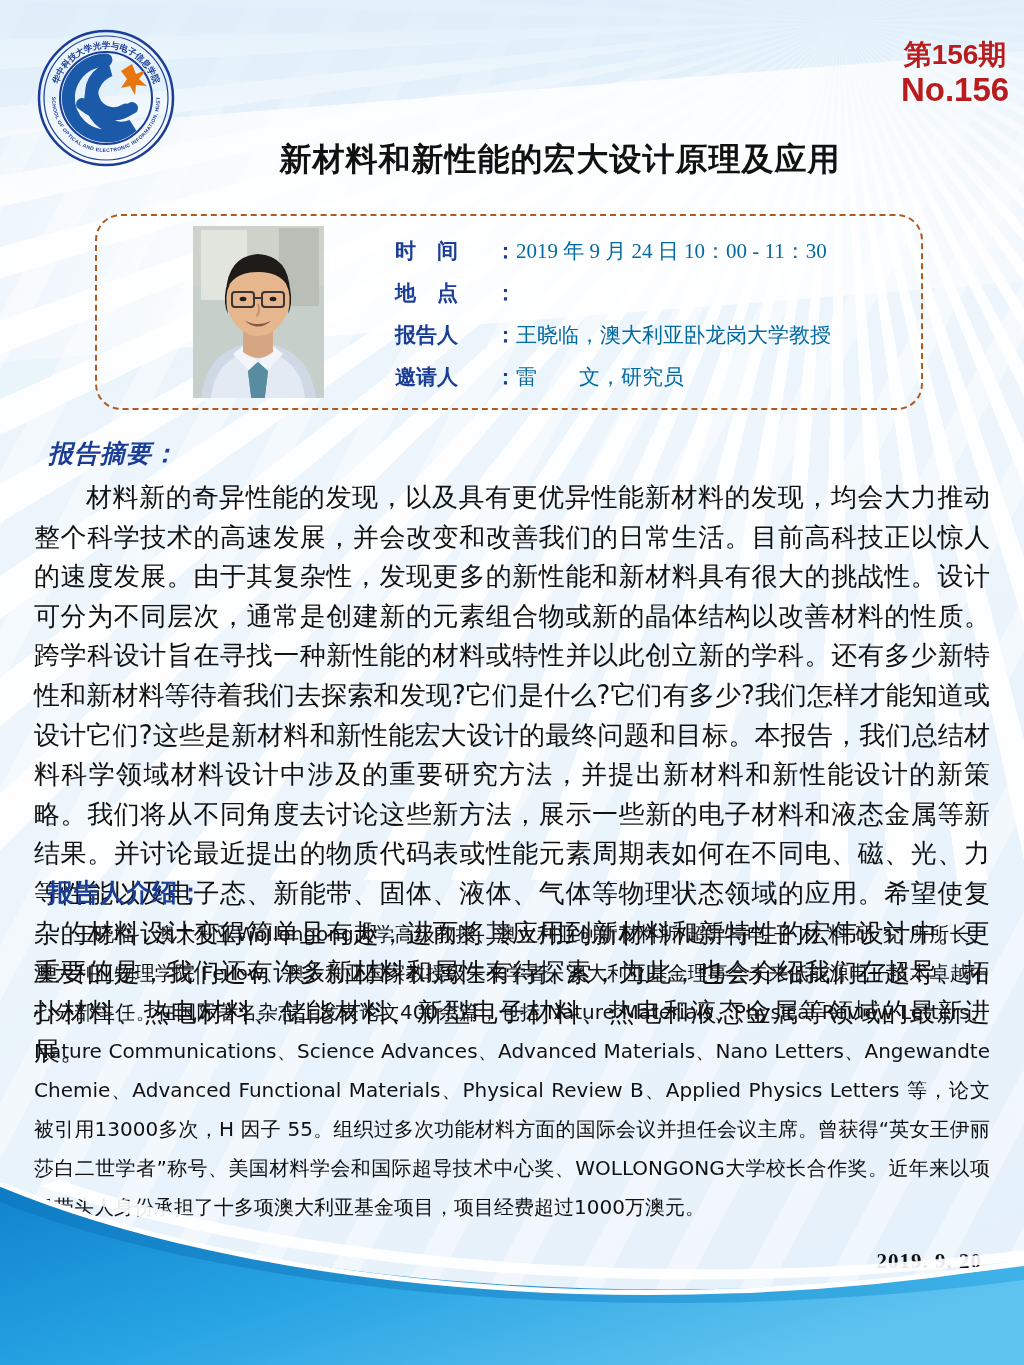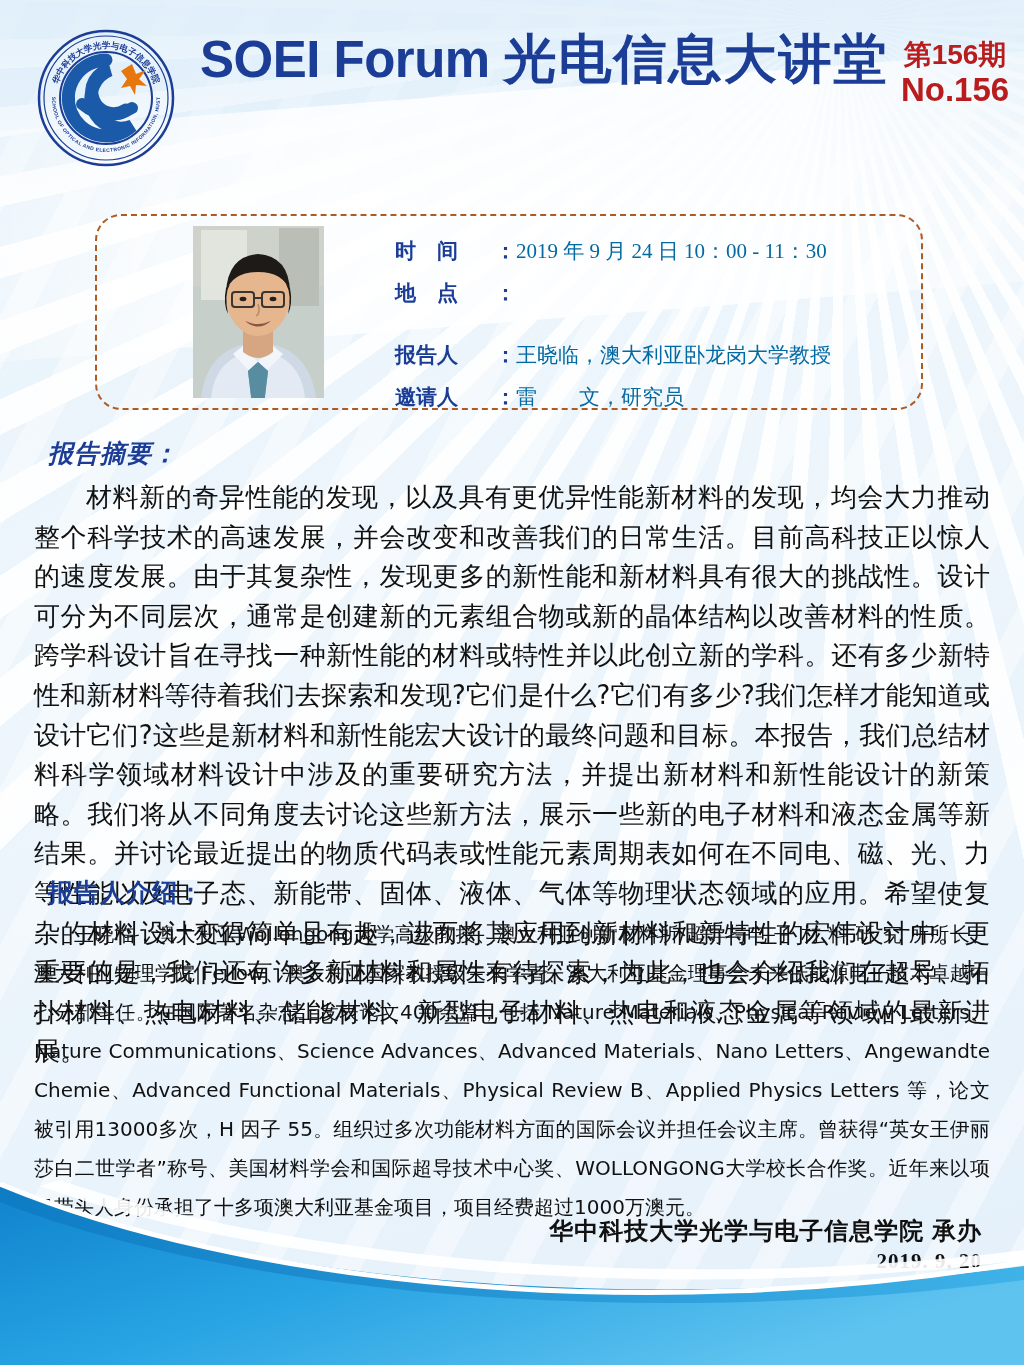--- a/index.html
+++ b/index.html
@@ -159,21 +159,21 @@
     font-weight: bold;
     font-size: 21px;
     flex: 0 0 14px;
   }
   .info-value {
     color: #0369a1;
     font-size: 21px;
     font-family: "Liberation Serif", serif;
     white-space: nowrap;
   }
-  .info-value.sans { font-family: "Liberation Sans", sans-serif; margin-top: 20px; }
+  .info-value.sans { font-family: "Liberation Sans", sans-serif; }
 
   
   .section-head {
     position: absolute;
     font-size: 25px;
     font-weight: bold;
     color: #1b3d96;
     letter-spacing: 1px;
   }
   #abstract-head { left: 48px; top: 437px; font-style: italic; }
@@ -243,32 +243,27 @@
         <polygon points="96,36 100,46 110,42 103,51 111,58 100,57 99,67 94,58 85,60 91,51 85,43" fill="#e8760e"></polygon>
         <text font-size="8.6" font-weight="bold" fill="#1b3d96" font-family="'DejaVu Sans',sans-serif">
           <textPath href="#arcTop" startOffset="50%" text-anchor="middle">华中科技大学光学与电子信息学院</textPath>
         </text>
         <text font-size="5.0" font-weight="bold" fill="#1b3d96" font-family="'Liberation Sans',sans-serif" letter-spacing="0.4">
           <textPath href="#arcBot" startOffset="50%" text-anchor="middle">SCHOOL OF OPTICAL AND ELECTRONIC INFORMATION, HUST</textPath>
         </text>
       </svg>
     </div>
 
-    <div class="title-block">
-      <div class="title-main">
-        <span>SOEI Forum</span>
-        <span class="cn">光电信息大讲堂</span>
-      </div>
-    </div>
 
     <div class="issue">
       <div class="l1">第156期</div>
       <div class="l2">No.156</div>
     </div>
 
+    <div class="subtitle">新材料和新性能的宏大设计原理及应用</div>
   </div>
 
   <div class="infobox"></div>
 
   <div class="photo">
     <svg width="131" height="172" viewBox="0 0 131 172">
       <rect width="131" height="172" fill="#d9ddd6"></rect>
       <rect x="0" y="0" width="131" height="60" fill="#cdd3cb"></rect>
       <rect x="0" y="60" width="131" height="112" fill="#c6cfc9"></rect>
       <rect x="8" y="4" width="46" height="70" fill="#e2e5de"></rect>
@@ -324,21 +319,20 @@
       <span class="info-value sans">雷　　文，研究员</span>
     </div>
   </div>
 
   <div class="section-head" id="abstract-head">报告摘要：</div>
   <div class="para" id="abstract-body">材料新的奇异性能的发现，以及具有更优异性能新材料的发现，均会大力推动整个科学技术的高速发展，并会改变和改善我们的日常生活。目前高科技正以惊人的速度发展。由于其复杂性，发现更多的新性能和新材料具有很大的挑战性。设计可分为不同层次，通常是创建新的元素组合物或新的晶体结构以改善材料的性质。跨学科设计旨在寻找一种新性能的材料或特性并以此创立新的学科。还有多少新特性和新材料等待着我们去探索和发现?它们是什么?它们有多少?我们怎样才能知道或设计它们?这些是新材料和新性能宏大设计的最终问题和目标。本报告，我们总结材料科学领域材料设计中涉及的重要研究方法，并提出新材料和新性能设计的新策略。我们将从不同角度去讨论这些新方法，展示一些新的电子材料和液态金属等新结果。并讨论最近提出的物质代码表或性能元素周期表如何在不同电、磁、光、力等性能以及电子态、新能带、固体、液体、气体等物理状态领域的应用。希望使复杂的材料设计变得简单且有趣，进而将其应用到新材料和新特性的宏伟设计中。更重要的是，我们还有许多新材料和属性有待探索，为此，也会介绍我们在超导、拓扑材料、热电材料、储能材料、新型电子材料、热电和液态金属等领域的最新进展。</div>
 
   <div class="section-head" id="bio-head">报告人介绍：</div>
   <div class="para" id="bio-body">王晓临，澳大利亚Wollongong大学高级教授、澳大利亚创新材料所/超导与电 子 材 料 研 究 所所长、澳大利亚物理学院 Fellow、澳大利亚国家教授级未来学者、澳大利亚基金理事会未来低能源电子技术卓越中心分部主任。在国际著名杂志上发表论文400余篇，包括 Nature Materials、Physical Review Letters、Nature Communications、Science Advances、Advanced Materials、Nano Letters、Angewandte Chemie、Advanced Functional Materials、Physical Review B、Applied Physics Letters 等，论文被引用13000多次，H 因子 55。组织过多次功能材料方面的国际会议并担任会议主席。曾获得“英女王伊丽莎白二世学者”称号、美国材料学会和国际超导技术中心奖、WOLLONGONG大学校长合作奖。近年来以项目带头人身份承担了十多项澳大利亚基金项目，项目经费超过1000万澳元。</div>
 
-  <div class="footer-org">华中科技大学光学与电子信息学院 承办</div>
   <div class="footer-date">2019. 9. 20</div>
 
   <svg class="wave" viewBox="0 0 1024 185" preserveAspectRatio="none">
     <defs>
       <linearGradient id="wgrad" x1="0" y1="0" x2="1" y2="0.5">
         <stop offset="0%" stop-color="#1286cf"></stop>
         <stop offset="45%" stop-color="#27a3e3"></stop>
         <stop offset="100%" stop-color="#5fc3ef"></stop>
       </linearGradient>
       <linearGradient id="wgrad2" x1="0" y1="0" x2="1" y2="0">

